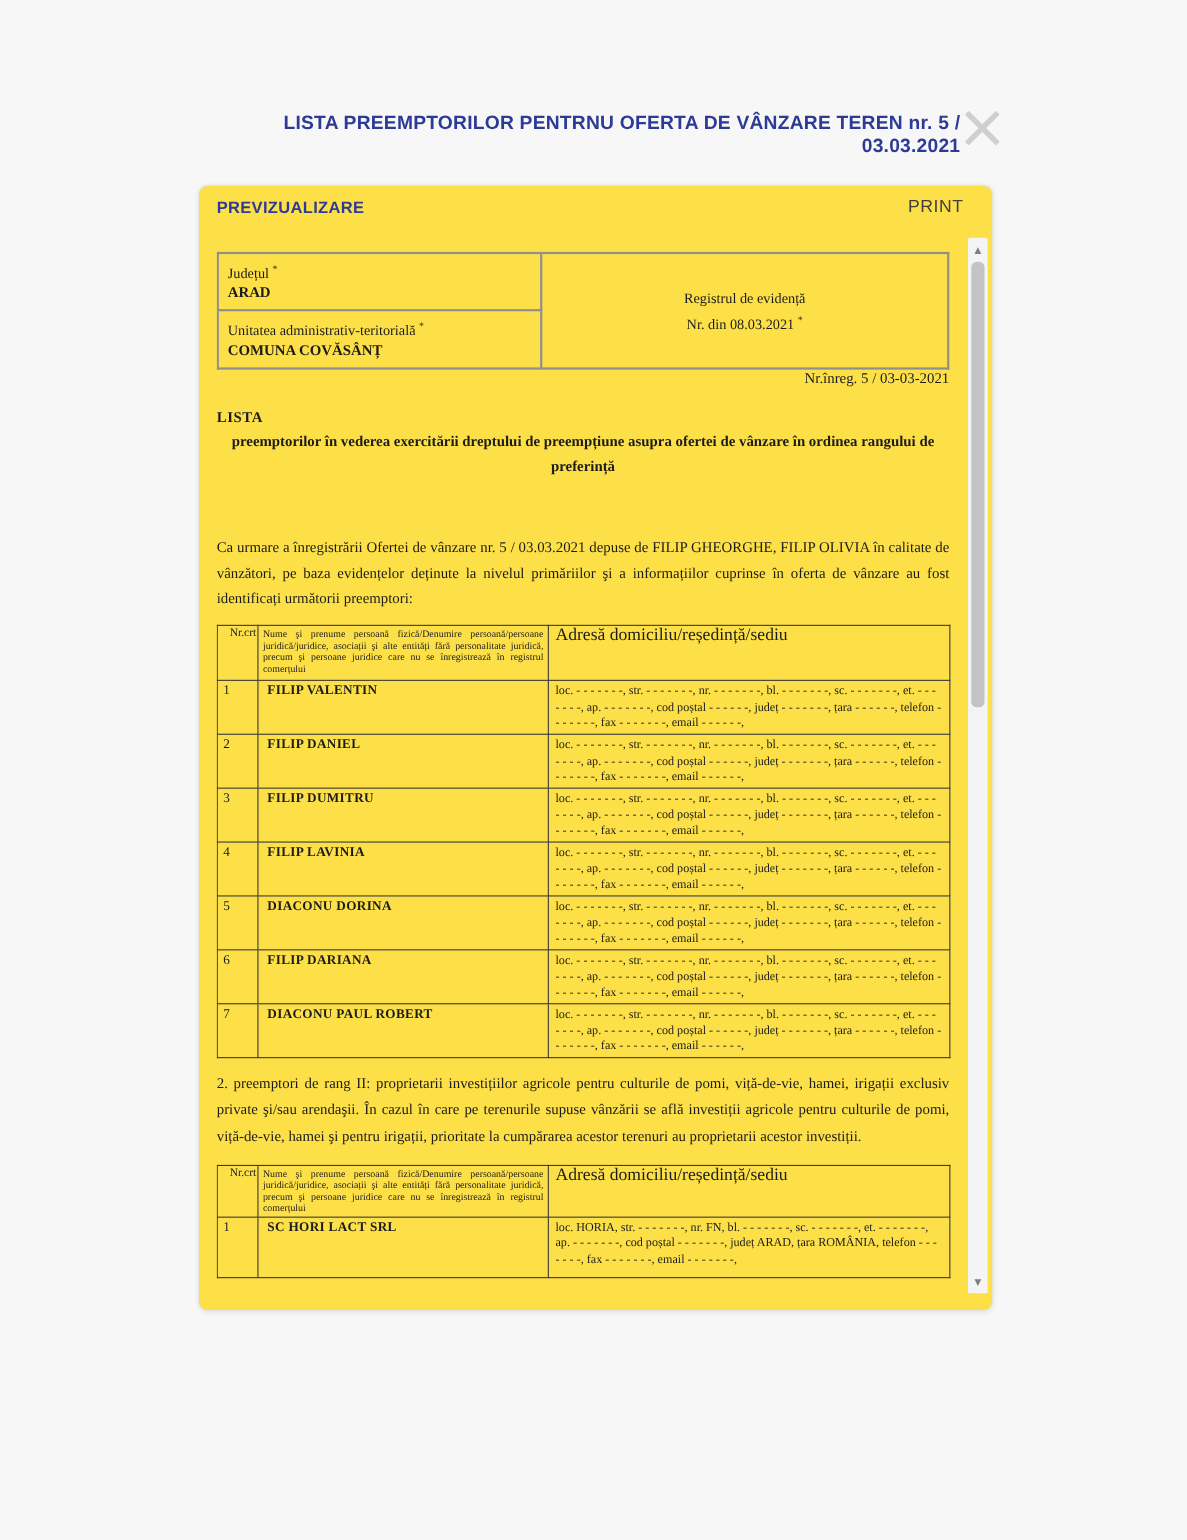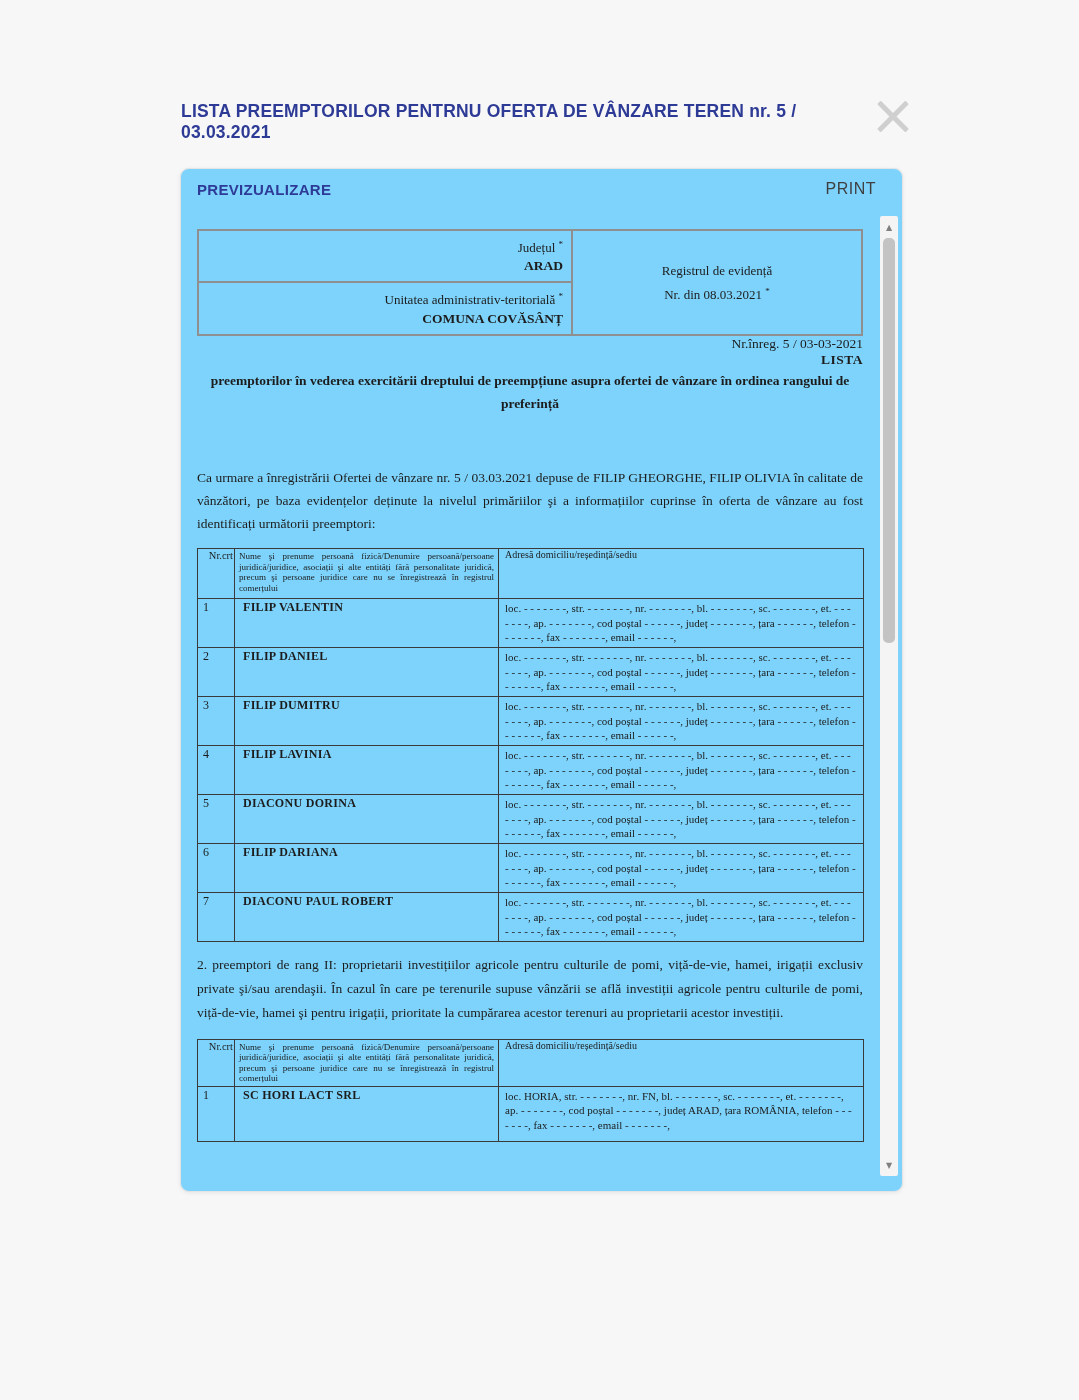--- a/index.html
+++ b/index.html
@@ -10,35 +10,36 @@
     overflow:hidden;
   }
   
   .title-row {
     position:absolute; left:181px; top:101px; width:730px;
     display:flex; justify-content:space-between; align-items:flex-start;
   }
   .modal-title {
     margin:0; font-size:17.5px; font-weight:bold; color:#2d3a96; letter-spacing:0.2px;
     font-family:"Liberation Sans", sans-serif;
+    text-align:right;
   }
   .close-icon {
     position:relative; width:38px; height:38px; margin-top:-4px; cursor:pointer; flex:0 0 auto;
   }
   .close-icon::before, .close-icon::after {
     content:""; position:absolute; top:17px; left:0; width:40px; height:5px;
     background:#cfcfcf; border-radius:1px;
   }
   .close-icon::before { transform:rotate(45deg); }
   .close-icon::after  { transform:rotate(-45deg); }
 
   
   .panel {
     position:absolute; left:180px; top:168px; width:723px; height:1024px;
-    background:#7dd3fc; border:1px solid #e4e4e4; border-radius:9px;
+    background:#fde047; border:1px solid #e4e4e4; border-radius:9px;
     box-shadow:0 1px 4px rgba(0,0,0,0.07);
     box-sizing:border-box;
   }
   .panel-header {
     display:flex; justify-content:space-between; align-items:center;
     padding:11px 26px 0 16px;
   }
   .preview-label { color:#2d3a96; font-weight:bold; font-size:15px; letter-spacing:0.3px; }
   .print-button  { color:#3f3f3f; font-size:16px; letter-spacing:0.5px; cursor:pointer; }
 
@@ -68,42 +69,42 @@
   .doc {
     position:absolute; left:0; top:0; width:666px;
     font-family:"Liberation Serif","DejaVu Serif",serif;
     color:#1c1c1c; font-size:13.5px;
   }
   .doc b { font-weight:normal; }
   sup.star { font-size:9px; vertical-align:super; }
 
   table.hdr-table { border-collapse:collapse; width:100%; margin-top:13px; table-layout:fixed; }
   table.hdr-table td { border:2px solid #8f8f8f; box-sizing:border-box; }
-  .hdr-left-cell { width:374px; padding:4px 8px 6px 8px; font-size:13px; line-height:18px;text-align:right; }
+  .hdr-left-cell { width:294px; padding:4px 8px 6px 8px; font-size:13px; line-height:18px; }
   .hdr-left-cell .val { font-weight:bold; font-size:13.5px; }
   .hdr-right-cell { text-align:center; vertical-align:middle; font-size:13px; line-height:21px; }
 
   .reg-line { text-align:right; font-size:13.5px; }
-  .doc-title { text-align:right; font-weight:bold; font-size:13.5px; margin-top:0; letter-spacing:0.5px; }
+  .doc-title { text-align:left; font-weight:bold; font-size:13.5px; margin-top:20px; letter-spacing:0.5px; }
   .doc-subtitle { text-align:center; font-weight:bold; font-size:13.5px; line-height:23px; margin-top:1px; padding:0 8px; }
 
   .intro { margin-top:51px; text-align:justify; line-height:23px; }
   .rank-line { margin-top:1px; line-height:22px; }
 
   table.data-table { border-collapse:collapse; width:100%; margin-top:3px; table-layout:fixed; }
   table.data-table td { border:1.5px solid #3a3a3a; vertical-align:top; box-sizing:border-box; }
   .col-nr   { width:37px; }
   .col-name { width:264px; }
   .col-addr { width:365px; }
   tr.thead-row { height:50px; }
   tr.body-row  { height:49px; }
   tr.body-row2 { height:55px; }
   td.h-nr   { font-size:10.5px; text-align:right; vertical-align:middle; font-family:"Liberation Serif",serif; }
   td.h-name { font-size:9px; line-height:10.5px; text-align:justify; padding:2px 4px; }
-  td.h-addr { font-size:10px; vertical-align:middle; padding:0 6px; }
+  td.h-addr { font-size:16px; vertical-align:middle; padding:0 6px; }
   td.c-nr   { font-size:12px; vertical-align:middle; padding-left:5px; }
   td.c-name { font-size:12px; font-weight:bold; vertical-align:middle; padding-left:8px; letter-spacing:0.3px; }
   td.c-addr { font-size:11px; line-height:14.5px; padding:2px 6px; }
 
   .para { text-align:justify; line-height:24px; margin-top:11px; }
 </style>
 </head>
 <body>
 
 <div class="title-row">

